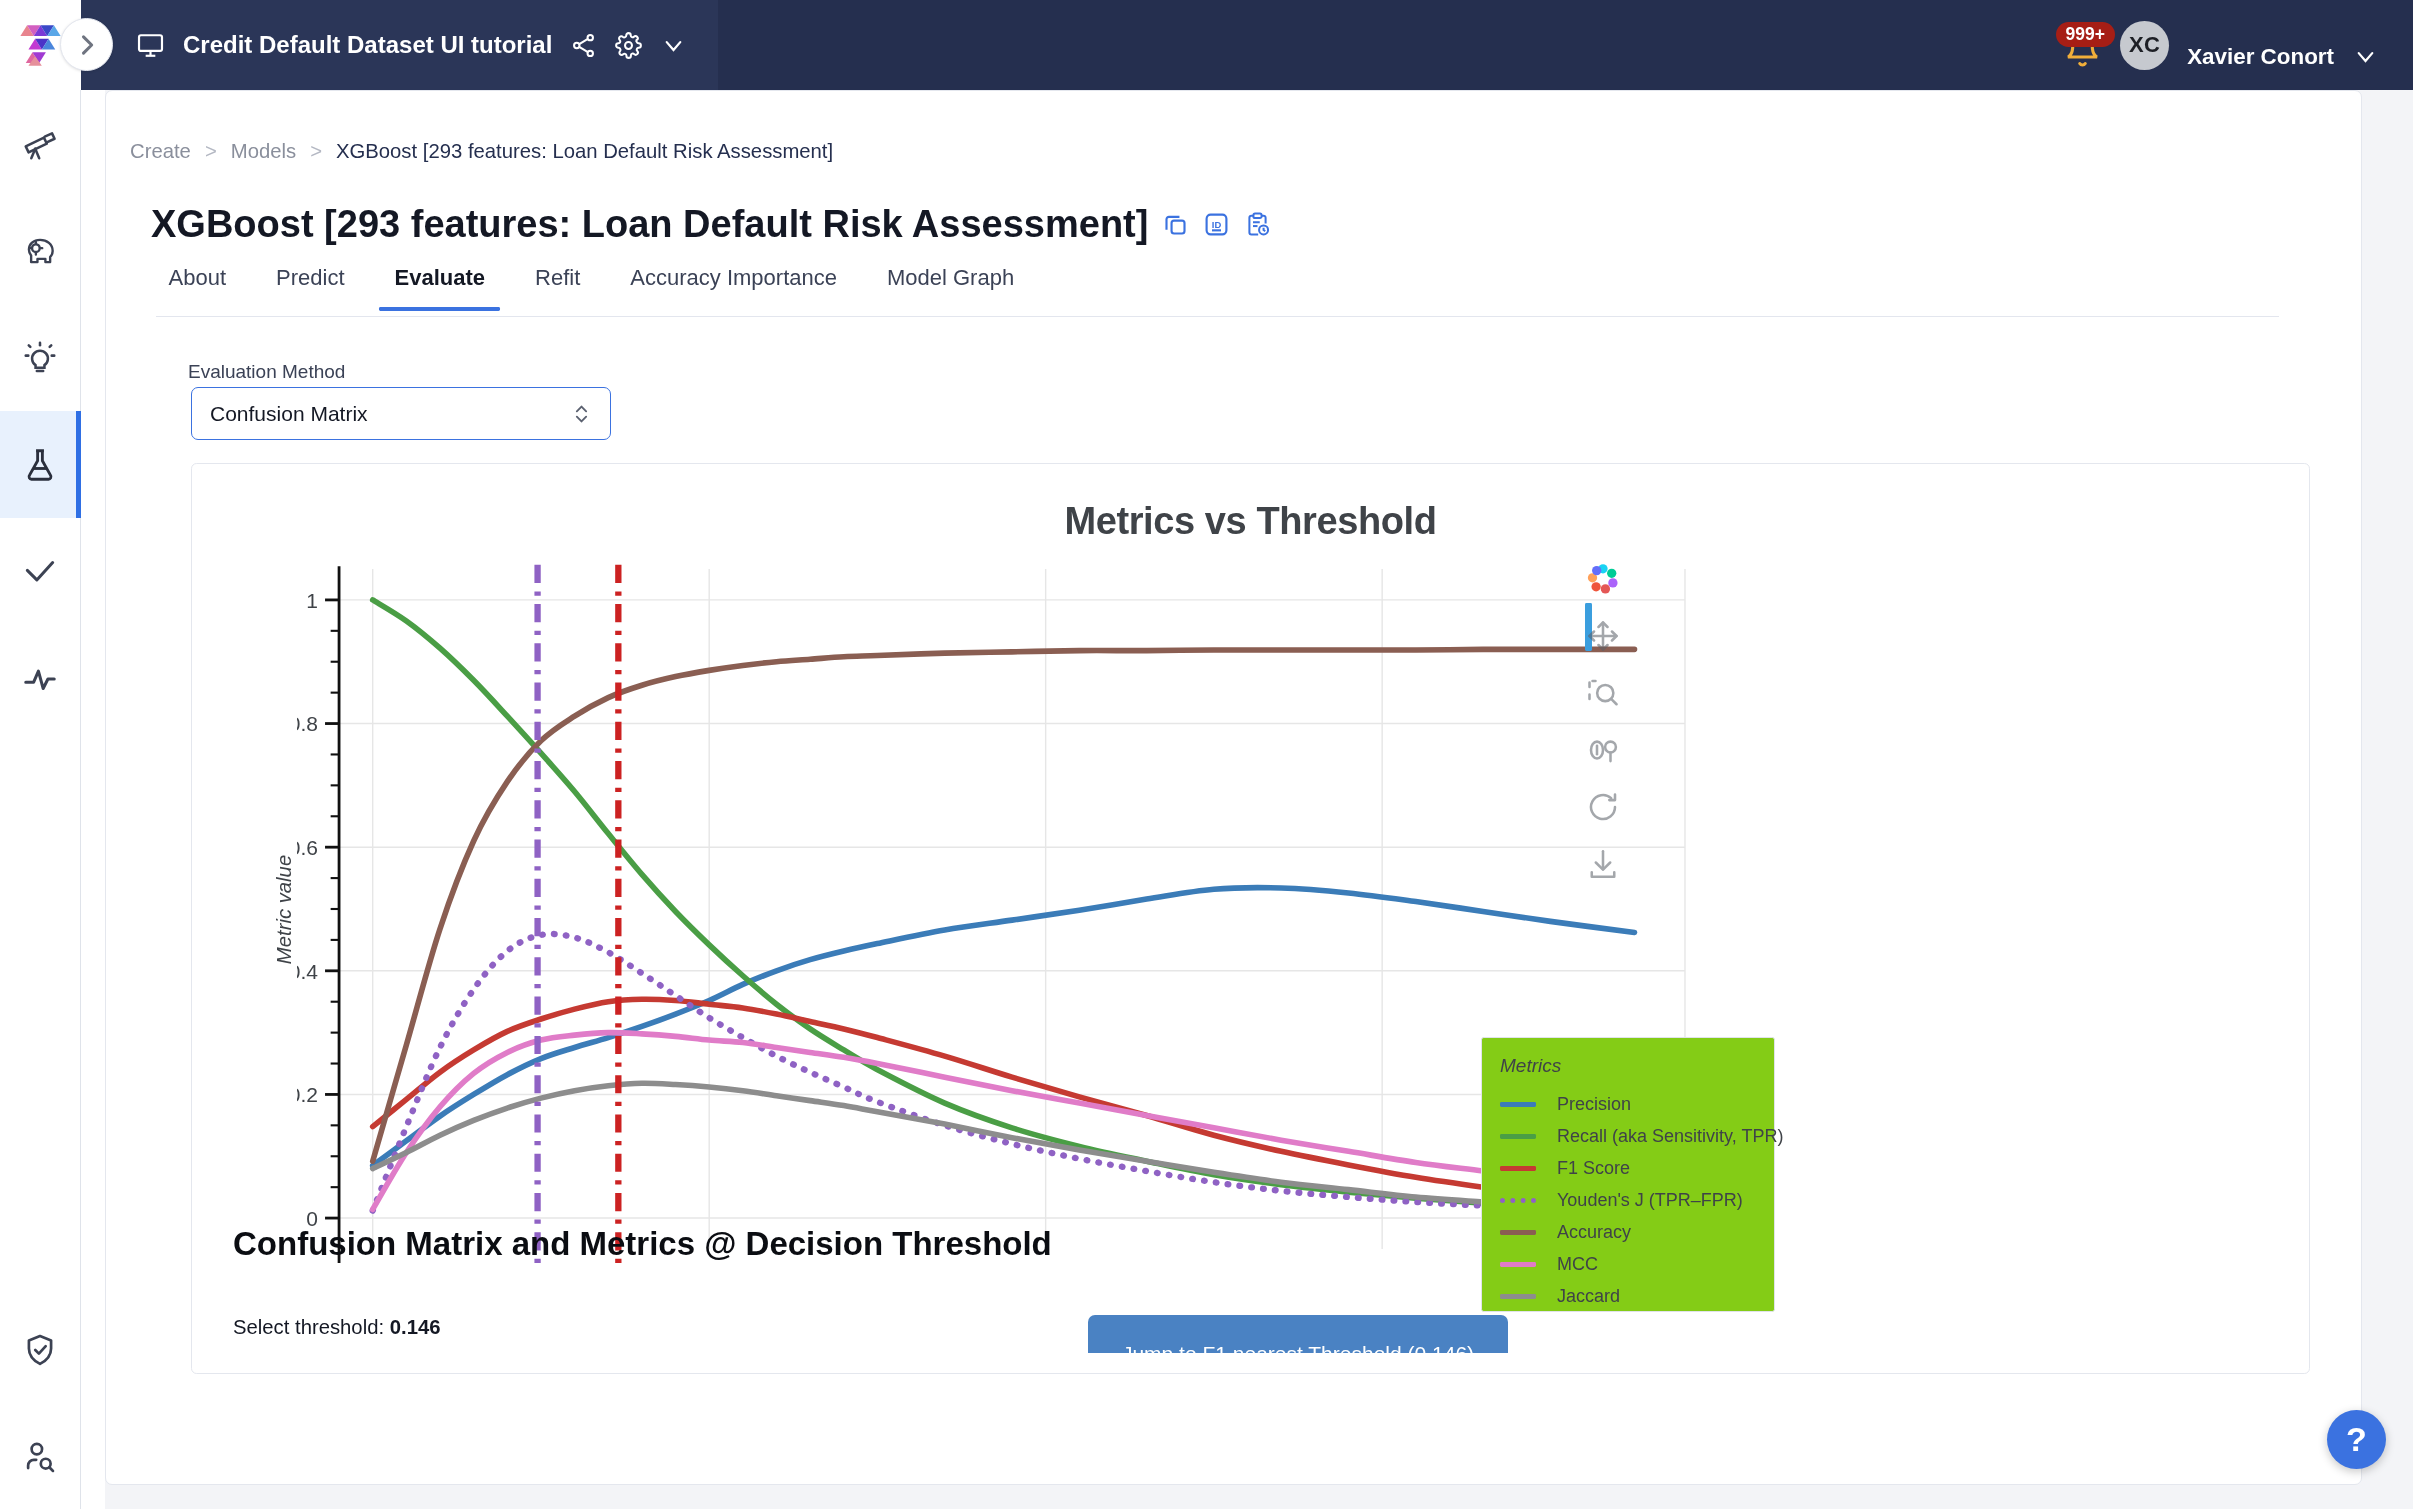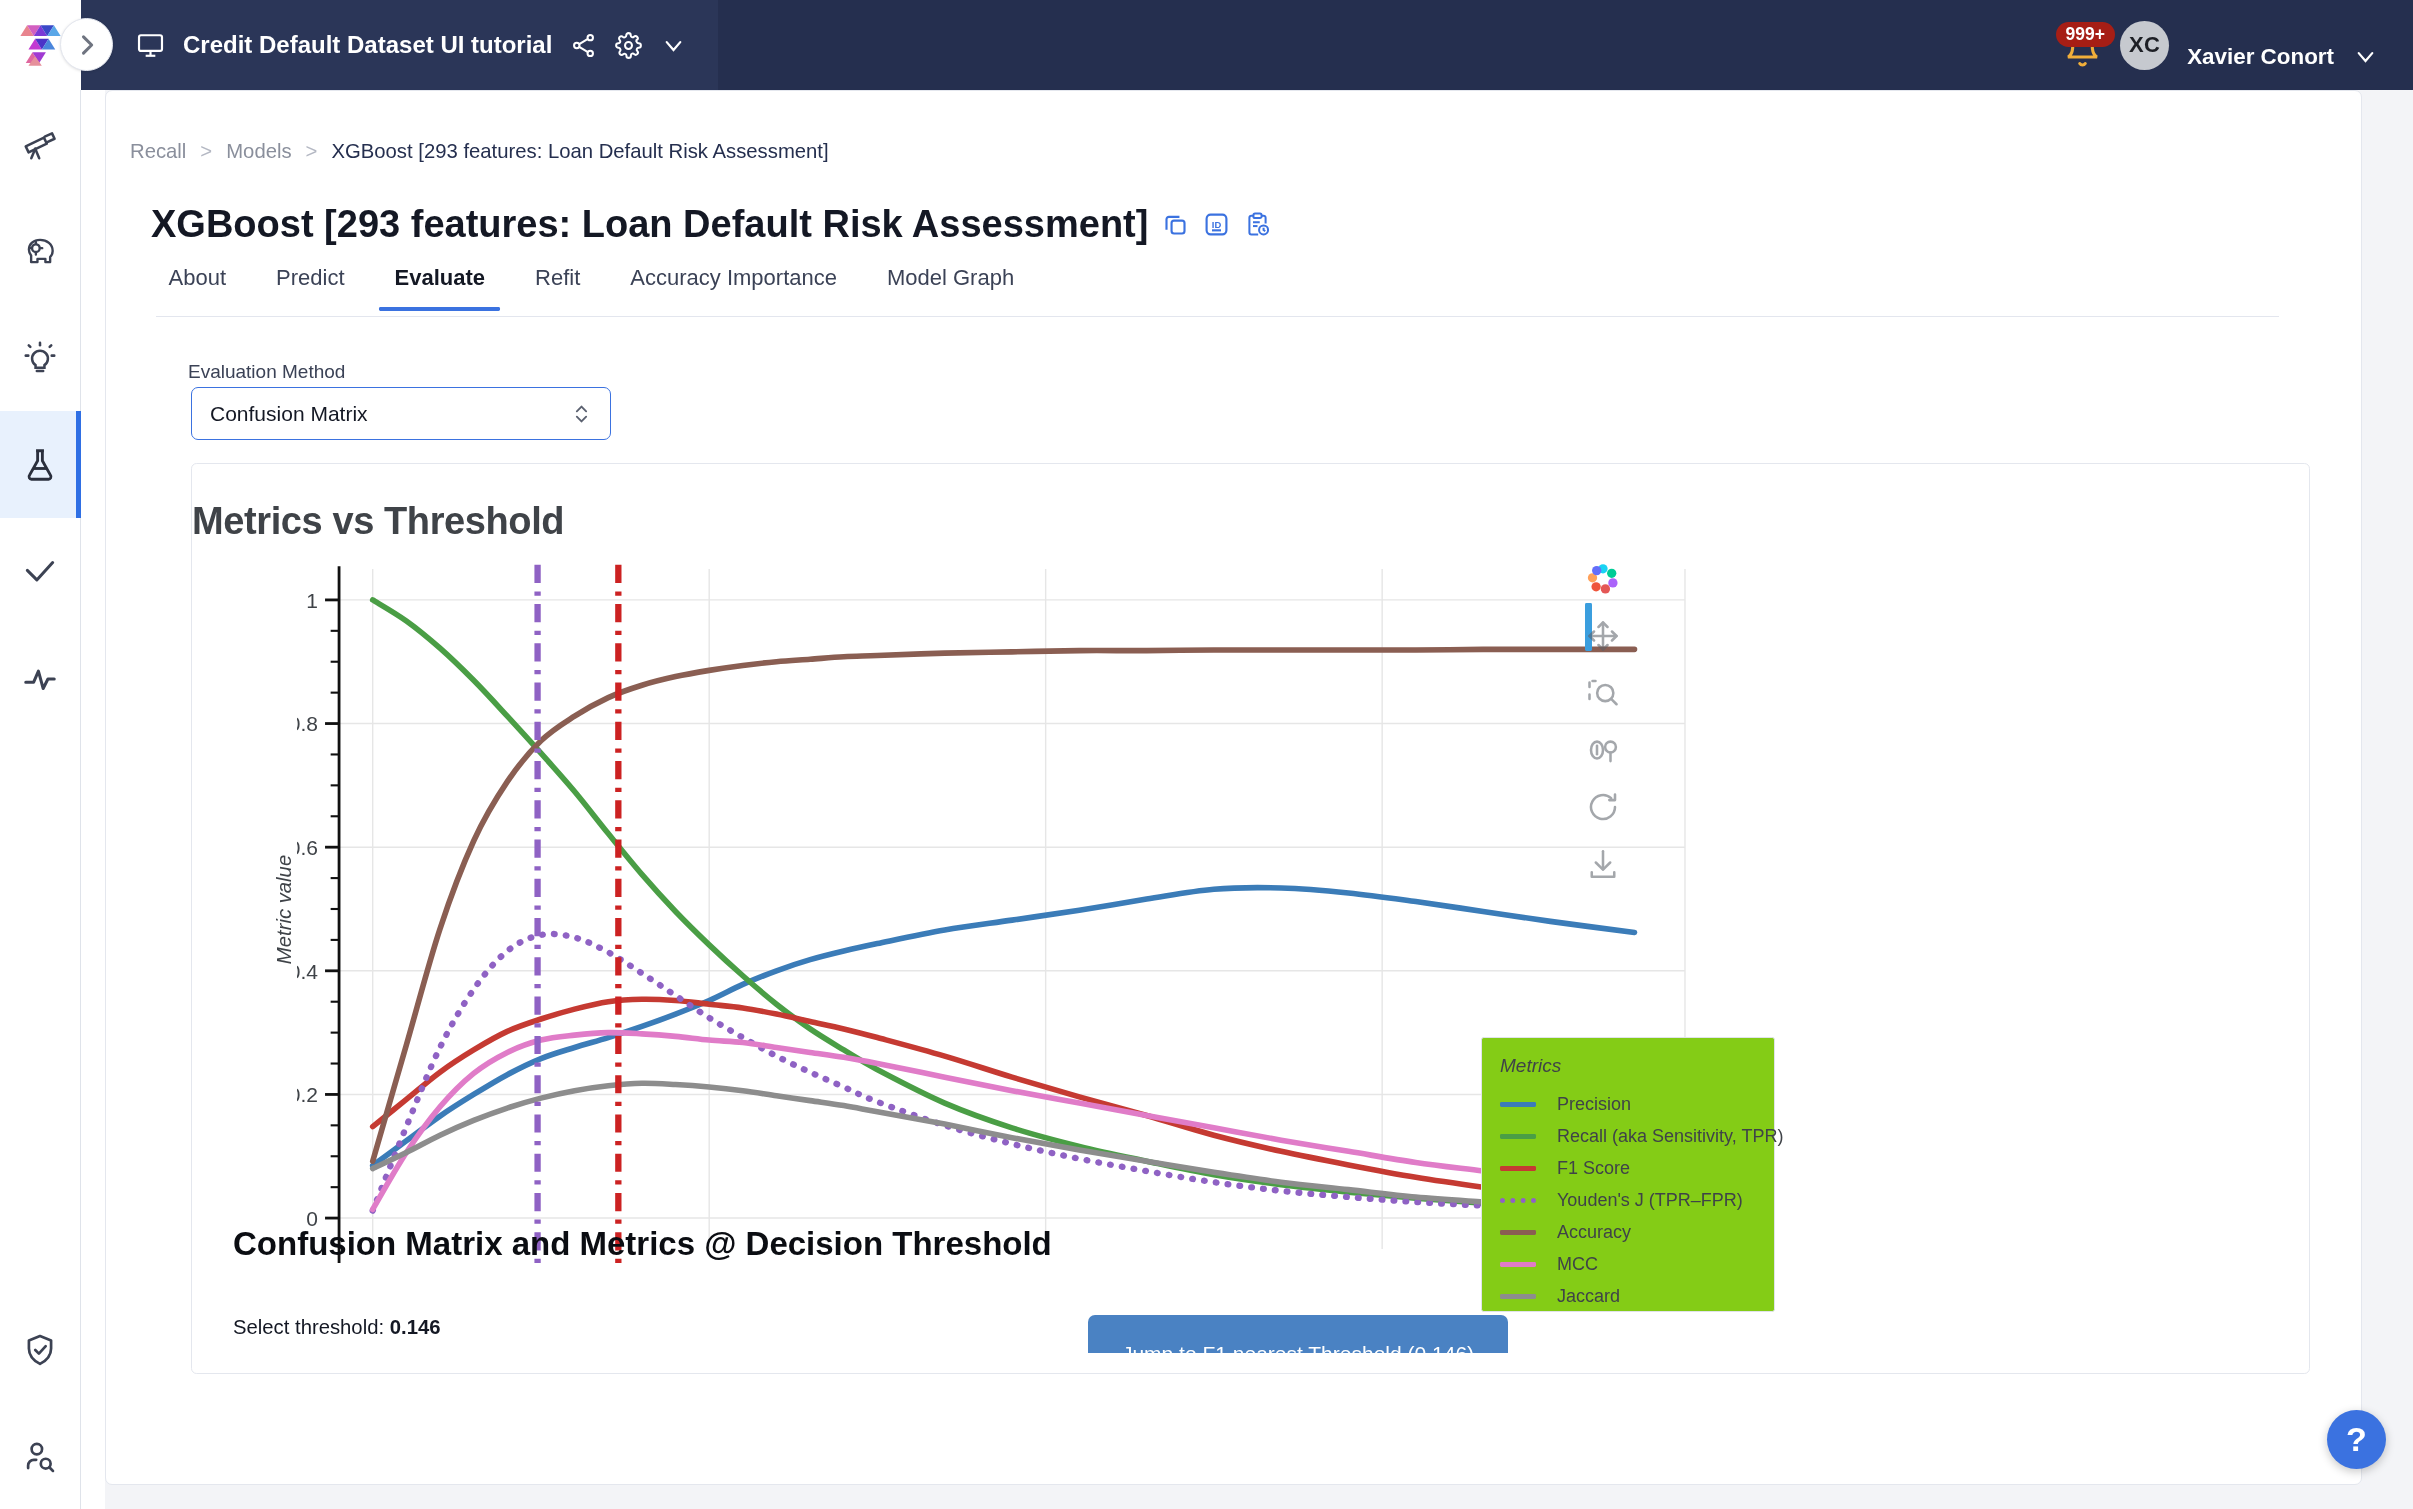--- a/index.html
+++ b/index.html
@@ -106,21 +106,21 @@
     display:flex; align-items:center; padding:0 18px;
   }
   .select-val { font-size:21px; color:#141824; flex:1 1 auto; }
 
   
   .chart-panel {
     position:absolute; left:191px; top:463px; width:2119px; height:911px;
     background:#fff; border:0.7px solid #e4e7ee; border-radius:5.6px;
   }
   .chart-title {
-    position:absolute; left:0; right:0; top:36px; 
+    position:absolute; left:0; right:0; top:36px; text-align:center;
     font-size:38px; font-weight:700; color:#3f4348; letter-spacing:-0.4px;
   }
   .plot-wrap { position:absolute; left:105px; top:98px; width:1402px; height:701px; }
   .y-axis-title {
     position:absolute; left:-12.6px; top:336px; transform:rotate(-90deg) translate(-50%,0);
     transform-origin: left center;
     font-size:20.3px; font-style:italic; color:#3f4348; white-space:nowrap;
   }
   .x-axis-title {
     position:absolute; left:0; right:0; bottom:-60px; text-align:center;
@@ -305,21 +305,21 @@
         <line x1="17.9" y1="18.5" x2="20.2" y2="20.8"></line>
     </svg>
   </div>
 </div>
 
 <div class="page">
   <div class="card"></div>
 </div>
 
 <div class="breadcrumb">
-  <span>Recall</span>
+  <span>Create</span>
   <span class="sep">&gt;</span>
   <span>Models</span>
   <span class="sep">&gt;</span>
   <span class="last">XGBoost [293 features: Loan Default Risk Assessment]</span>
 </div>
 
 <div class="page-title-row">
   <div class="page-title">XGBoost [293 features: Loan Default Risk Assessment]</div>
   <svg class="title-ico" viewBox="0 0 24 24" fill="none" stroke="#3b72e0" stroke-width="1.9">
     <rect x="8.5" y="8.5" width="11.5" height="11.5" rx="2.2"></rect>

